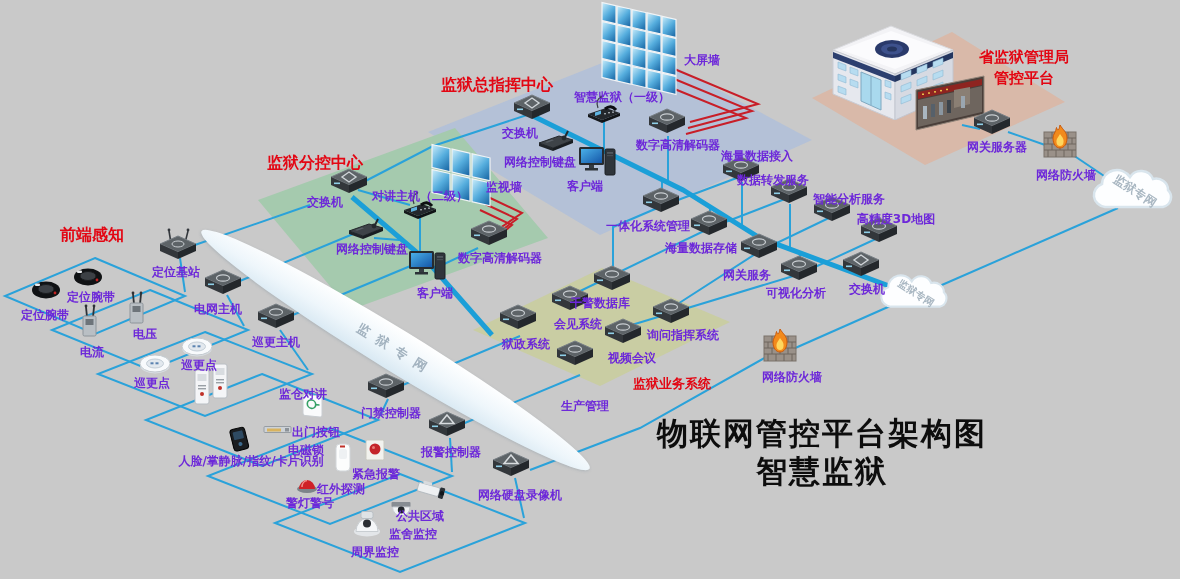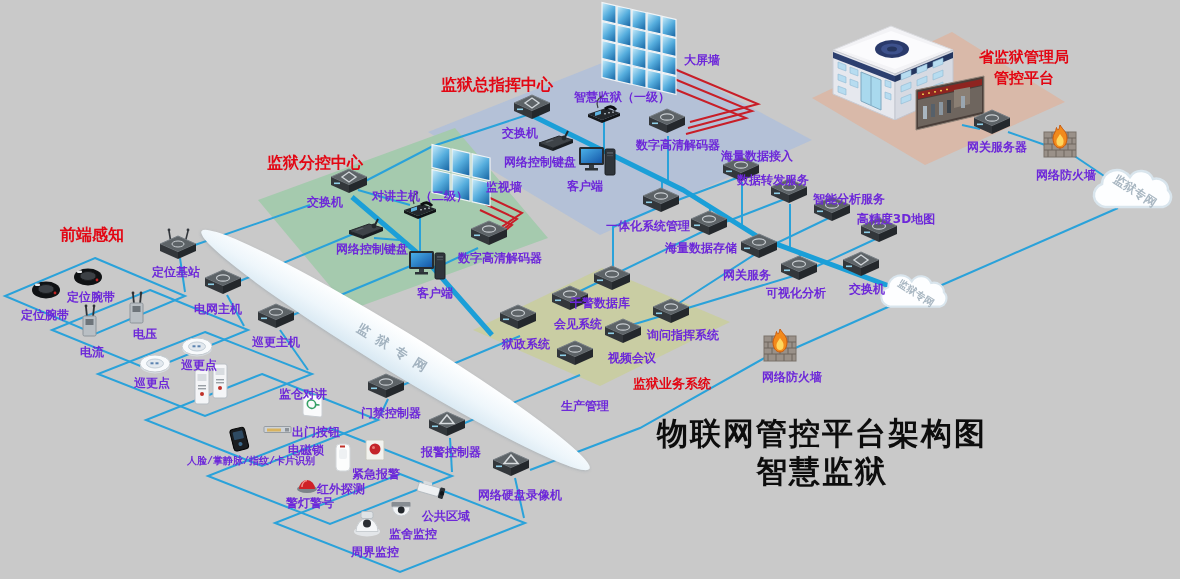--- a/index.html
+++ b/index.html
@@ -10,21 +10,21 @@
   #wiring polyline.thin,#wiring polygon.zone{fill:none;stroke:#2aa2da;stroke-width:2;}
   #wiring polyline.red{fill:none;stroke:#c81e28;stroke-width:2;}
   .ribbon{position:absolute;z-index:2;border-radius:50%;
           background:linear-gradient(180deg,#ffffff 0%,#eef6fb 55%,#d9e9f3 100%);
           box-shadow:0 1px 3px rgba(120,140,155,.35);display:flex;align-items:center;justify-content:center;}
   .ribbon span{font-weight:bold;font-size:13px;letter-spacing:9px;color:#a2b2bf;white-space:nowrap;}
   #nodes{position:absolute;left:0;top:0;width:100%;height:100%;z-index:3;}
   .node{position:absolute;transform:translate(-50%,-50%);}
   .nlabel{position:absolute;transform:translate(-50%,-50%);white-space:nowrap;
           font-size:12px;font-weight:bold;color:#6d28d9;z-index:4;}
-  .nlabel.small{font-size:10px;font-family:Liberation Mono, monospace;}
+  .nlabel.small{font-size:12px;}
   .rtitle{position:absolute;transform:translate(-50%,-50%);white-space:nowrap;
           font-weight:bold;z-index:5;}
   .main-title{position:absolute;z-index:5;text-align:center;transform:translateX(-50%);
               font-weight:bold;color:#0d0d0d;}
   .main-title div{font-size:31px;line-height:38px;letter-spacing:2px;}
 </style>
 </head>
 <body>
 
 <div class="stage">
@@ -506,21 +506,21 @@
           </svg></span></div>
       <div class="nlabel" style="left: 520px; top: 495px;">网络硬盘录像机</div>
       <div class="node" style="left: 432px; top: 494px;"><span><svg width="34" height="24" viewBox="0 0 34 24">
             <g transform="rotate(16 17 12)">
               <rect x="2" y="6" width="22" height="9" rx="2" fill="#eef0f2" stroke="#b6bcc1"></rect>
               <rect x="24" y="5" width="5" height="11" rx="1" fill="#2b3035"></rect>
               <circle cx="27" cy="10.5" r="2.2" fill="#13161a"></circle>
               <rect x="6" y="3.2" width="9" height="3" rx="1" fill="#d8dbde"></rect>
             </g>
           </svg></span></div>
-      <div class="nlabel" style="left: 446px; top: 516px;">公共区域</div>
+      <div class="nlabel" style="left: 420px; top: 516px;">公共区域</div>
       <div class="node" style="left: 401px; top: 512px;"><span><svg width="27" height="20" viewBox="0 0 27 20">
             <rect x="4" y="2" width="19" height="5" rx="1" fill="#878d93"></rect>
             <path d="M5,7 a8.7,9 0 0 0 17.4,0 z" fill="#f2f4f6" stroke="#c6cbd0"></path>
             <circle cx="13.7" cy="10" r="3.4" fill="#23272c"></circle>
           </svg></span></div>
       <div class="nlabel" style="left: 413px; top: 534px;">监舍监控</div>
       <div class="node" style="left: 367px; top: 525px;"><span><svg width="30" height="29" viewBox="0 0 30 29">
             <ellipse cx="15" cy="23" rx="13" ry="5" fill="#e3e6e9"></ellipse>
             <path d="M4,23 a11,13 0 0 1 22,0 z" fill="#f4f6f8" stroke="#c9ced2"></path>
             <rect x="9" y="3" width="12" height="7" rx="2" fill="#dfe3e6" stroke="#b9bfc4"></rect>

